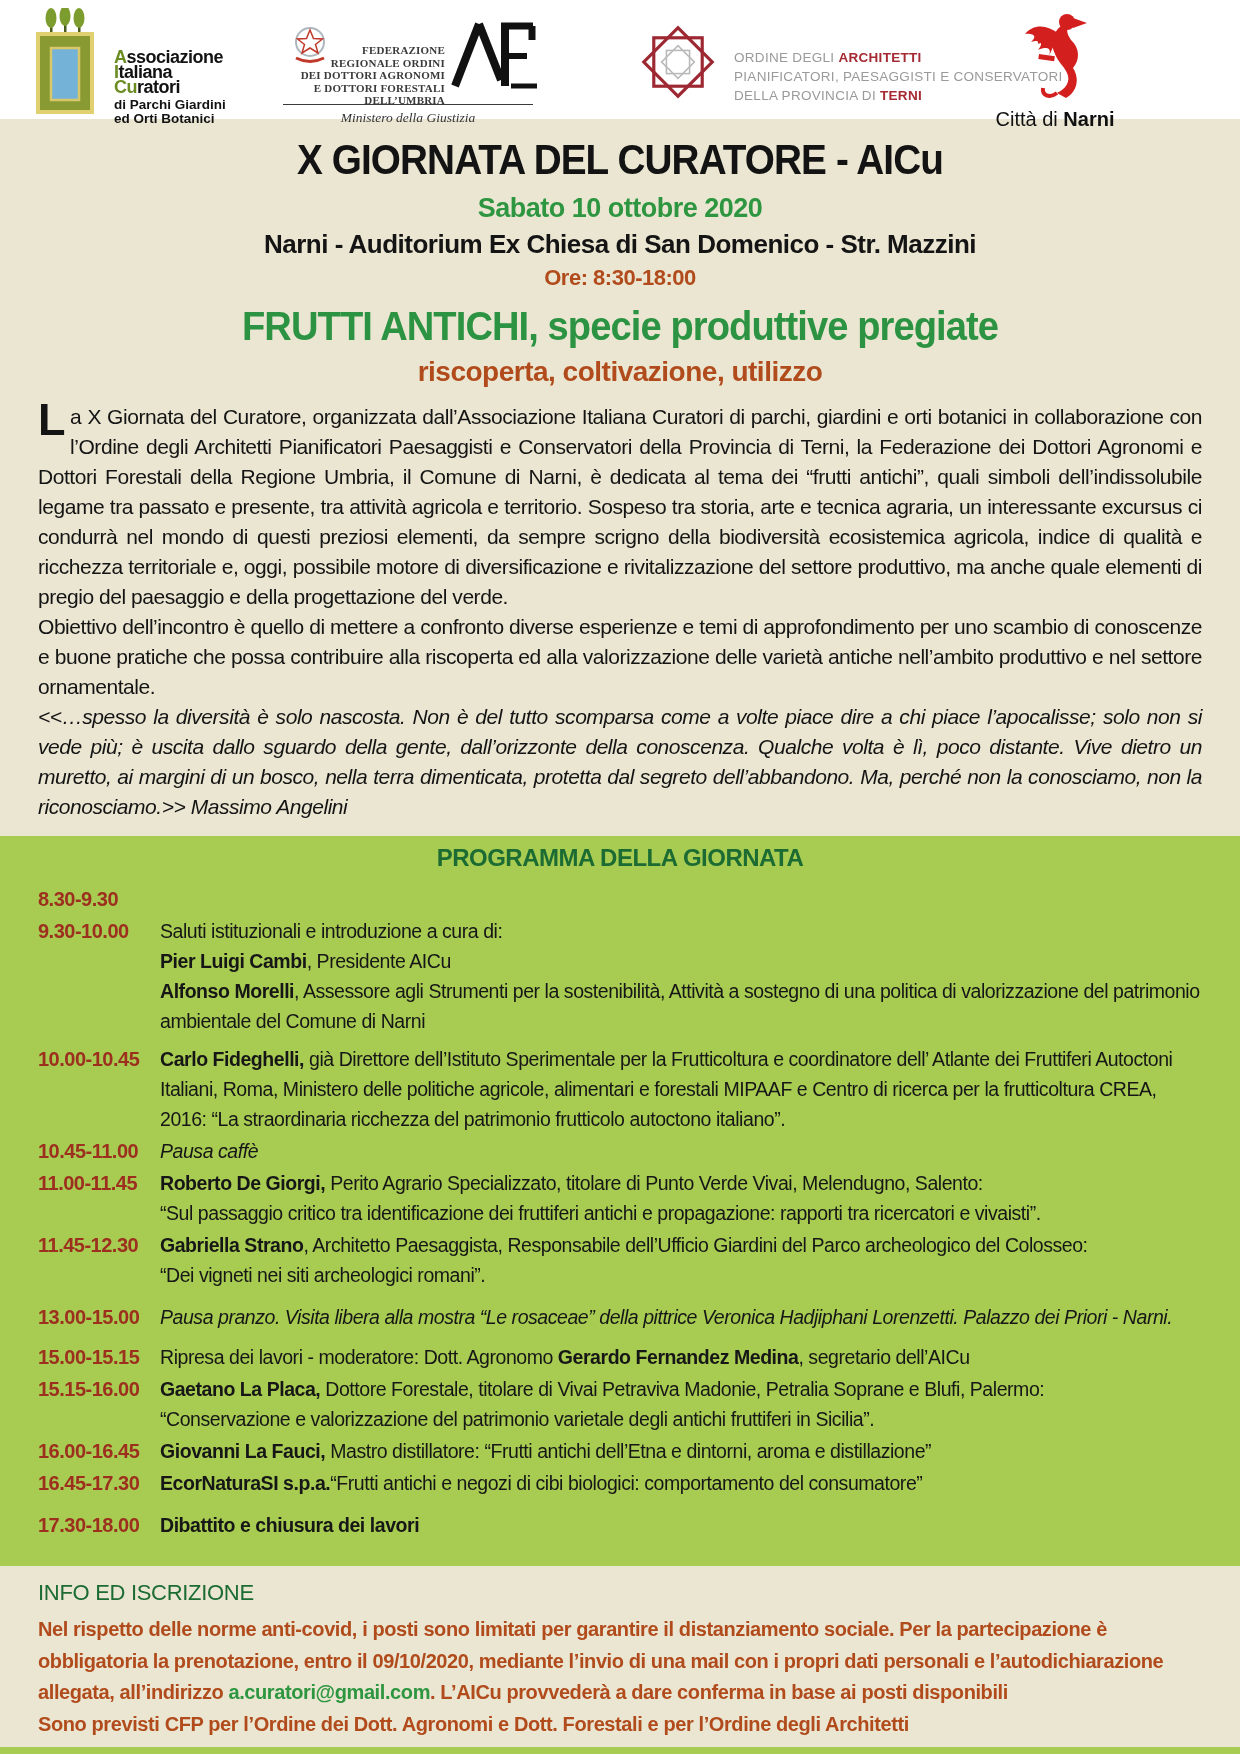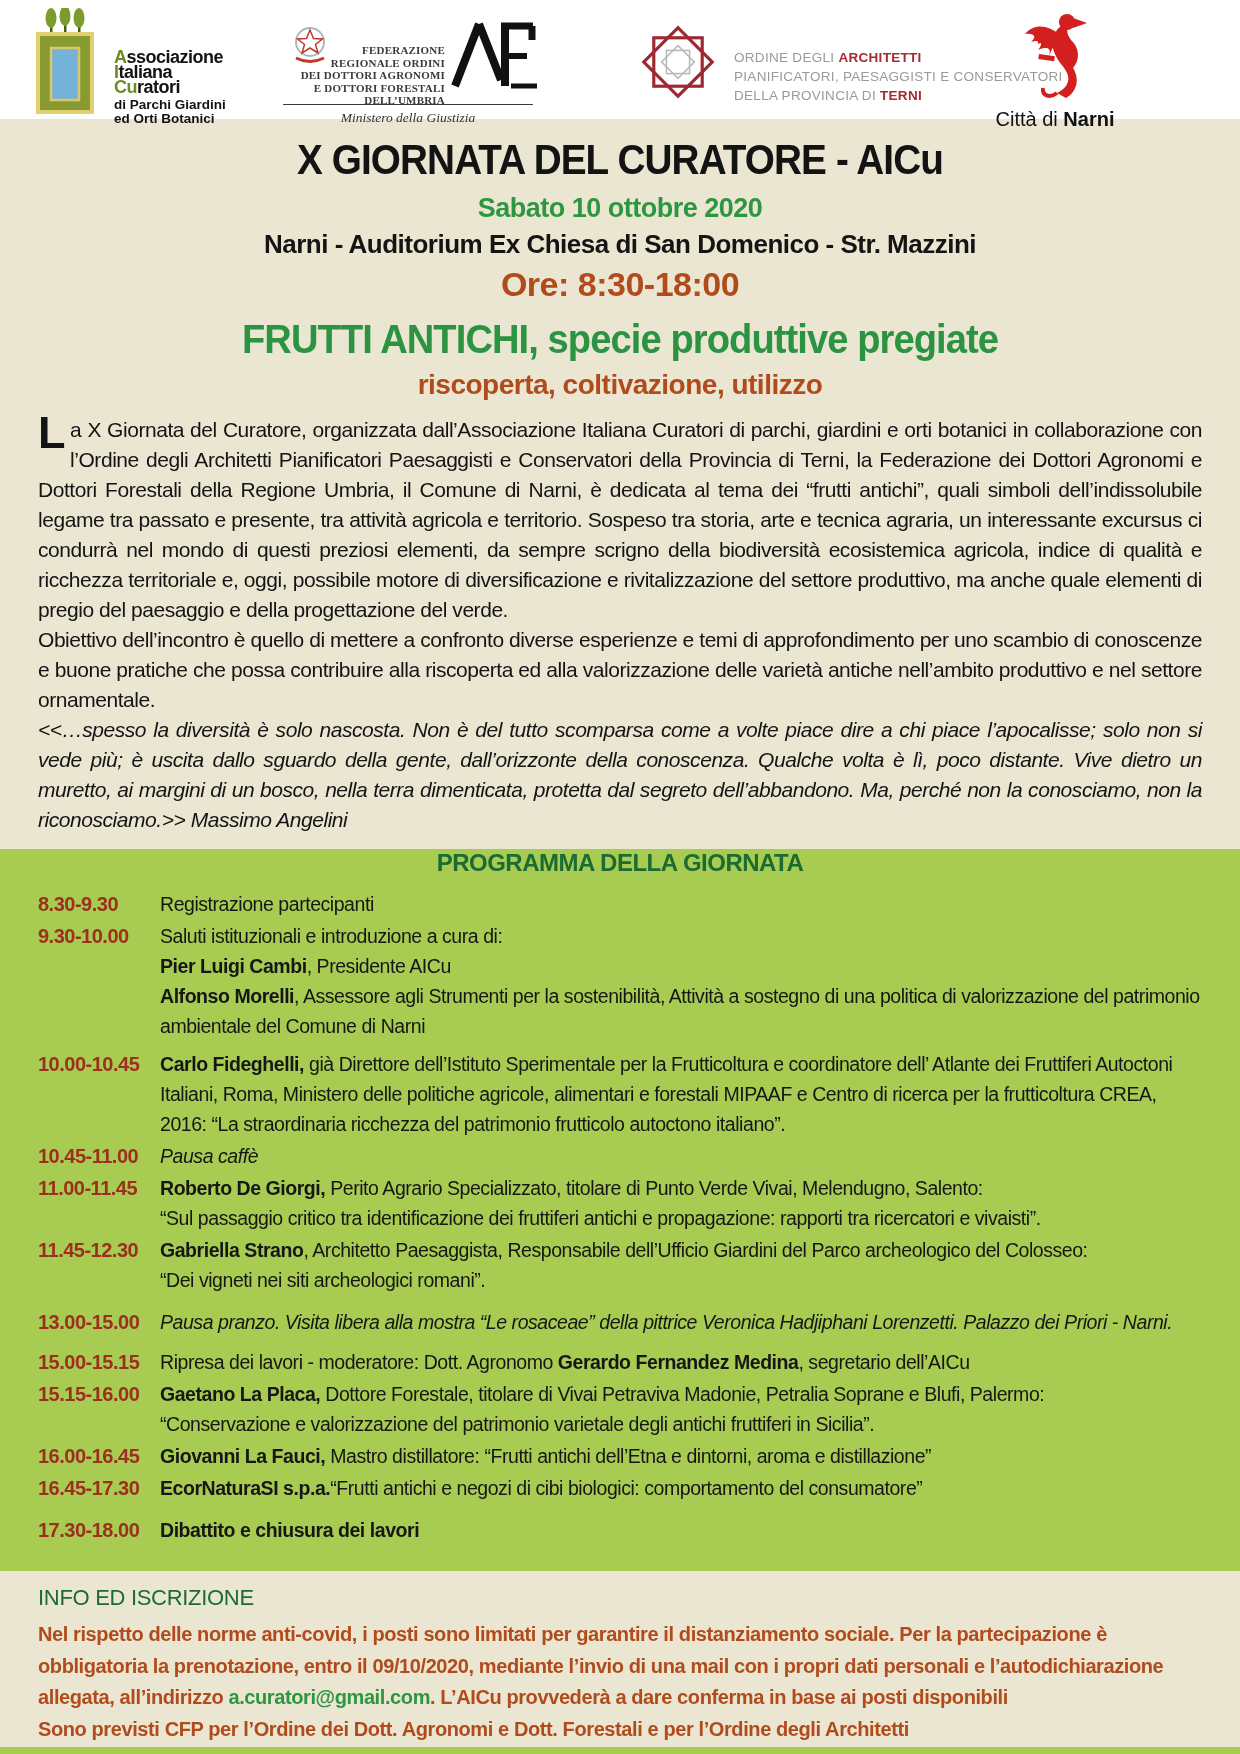--- a/index.html
+++ b/index.html
@@ -48,33 +48,33 @@
   .narni{left:975px;top:6px;width:160px;text-align:center;}
   .narni-text{font-size:20px;color:#111;margin-top:2px;}
   .narni-text .b{font-weight:bold;}
   
   .main-bg{background:var(--cream);}
   .hero{padding-top:16px;text-align:center;}
   .hero-title{font-size:43px;font-weight:bold;color:#131313;letter-spacing:-1px;
     transform:scaleX(0.9);transform-origin:center;}
   .hero-date{font-size:27px;font-weight:bold;color:var(--green-md);margin-top:9px;letter-spacing:-0.5px;}
   .hero-venue{font-size:26px;font-weight:bold;color:#141414;margin-top:5px;letter-spacing:-0.5px;}
-  .hero-hours{font-size:34px;font-weight:bold;color:var(--rust);margin-top:5px;letter-spacing:-0.5px;}
+  .hero-hours{font-size:22px;font-weight:bold;color:var(--rust);margin-top:5px;letter-spacing:-0.5px;}
   .hero-sub1{font-size:41px;font-weight:bold;color:#2c9343;margin-top:12px;letter-spacing:-1px;
     transform:scaleX(0.93);transform-origin:center;}
   .hero-sub2{font-size:28px;font-weight:bold;color:var(--rust);margin-top:6px;letter-spacing:-0.5px;}
   
   .intro{padding:14px 38px 0 38px;}
   .intro p{margin:0;font-size:21px;line-height:30px;letter-spacing:-0.45px;
     text-align:justify;color:#141414;}
   .intro .p1::first-letter{font-size:45px;font-weight:bold;float:left;
     line-height:33px;margin:1px 5px 0 0;}
   .intro .quote{font-style:italic;}
   
-  .program{background:var(--green-bg);padding:0 38px 26px 38px;margin-top:14px;}
+  .program{background:var(--green-bg);padding:8px 38px 26px 38px;margin-top:14px;}
   .program-heading{text-align:center;font-size:24px;font-weight:bold;color:var(--green-dk);
     letter-spacing:-0.5px;margin-bottom:12px;}
   .prow{display:grid;grid-template-columns:112px 1fr;column-gap:10px;margin-top:2px;}
   .ptime{font-size:20px;font-weight:bold;color:var(--time-red);line-height:30px;letter-spacing:-0.5px;}
   .pdesc{font-size:19.5px;line-height:30px;color:#161616;letter-spacing:-0.45px;}
   .b{font-weight:bold;}
   .i{font-style:italic;}
   
   .info{background:var(--cream);padding:14px 38px 0 38px;}
   .info-heading{font-size:22px;font-weight:normal;color:var(--green-dk);letter-spacing:-0.3px;margin-bottom:8px;}
@@ -187,21 +187,20 @@
     <p class="p1">La X Giornata del Curatore, organizzata dall’Associazione Italiana Curatori di parchi, giardini e orti botanici in collaborazione con l’Ordine degli Architetti Pianificatori Paesaggisti e Conservatori della Provincia di Terni, la Federazione dei Dottori Agronomi e Dottori Forestali della Regione Umbria, il Comune di Narni, è dedicata al tema dei “frutti antichi”, quali simboli dell’indissolubile legame tra passato e presente, tra attività agricola e territorio. Sospeso tra storia, arte e tecnica agraria, un interessante excursus ci condurrà nel mondo di questi preziosi elementi, da sempre scrigno della biodiversità ecosistemica agricola, indice di qualità e ricchezza territoriale e, oggi, possibile motore di diversificazione e rivitalizzazione del settore produttivo, ma anche quale elementi di pregio del paesaggio e della progettazione del verde.</p>
     <p>Obiettivo dell’incontro è quello di mettere a confronto diverse esperienze e temi di approfondimento per uno scambio di conoscenze e buone pratiche che possa contribuire alla riscoperta ed alla valorizzazione delle varietà antiche nell’ambito produttivo e nel settore ornamentale.</p>
     <p class="quote">&lt;&lt;…spesso la diversità è solo nascosta. Non è del tutto scomparsa come a volte piace dire a chi piace l’apocalisse; solo non si vede più; è uscita dallo sguardo della gente, dall’orizzonte della conoscenza. Qualche volta è lì, poco distante. Vive dietro un muretto, ai margini di un bosco, nella terra dimenticata, protetta dal segreto dell’abbandono. Ma, perché non la conosciamo, non la riconosciamo.&gt;&gt; Massimo Angelini</p>
   </div>
 
   <div class="program">
     <div class="program-heading">PROGRAMMA DELLA GIORNATA</div>
     <div>
         <div class="prow">
           <div class="ptime">8.30-9.30</div>
-          <div class="pdesc"><span>Registrazione partecipanti</span></div>
         </div>
         <div class="prow">
           <div class="ptime">9.30-10.00</div>
           <div class="pdesc"><span>Saluti istituzionali e introduzione a cura di:</span><br><span class="b">Pier Luigi Cambi</span><span>, Presidente AICu</span><br><span class="b">Alfonso Morelli</span><span>, Assessore agli Strumenti per la sostenibilità, Attività a sostegno di una politica di valorizzazione del patrimonio ambientale del Comune di Narni</span></div>
         </div>
         <div class="prow" style="margin-top: 8px;">
           <div class="ptime">10.00-10.45</div>
           <div class="pdesc"><span class="b">Carlo Fideghelli,</span><span> già Direttore dell’Istituto Sperimentale per la Frutticoltura e coordinatore dell’ Atlante dei Fruttiferi Autoctoni Italiani, Roma, Ministero delle politiche agricole, alimentari e forestali MIPAAF e Centro di ricerca per la frutticoltura CREA, 2016: “La straordinaria ricchezza del patrimonio frutticolo autoctono italiano”.</span></div>
         </div>
         <div class="prow">

